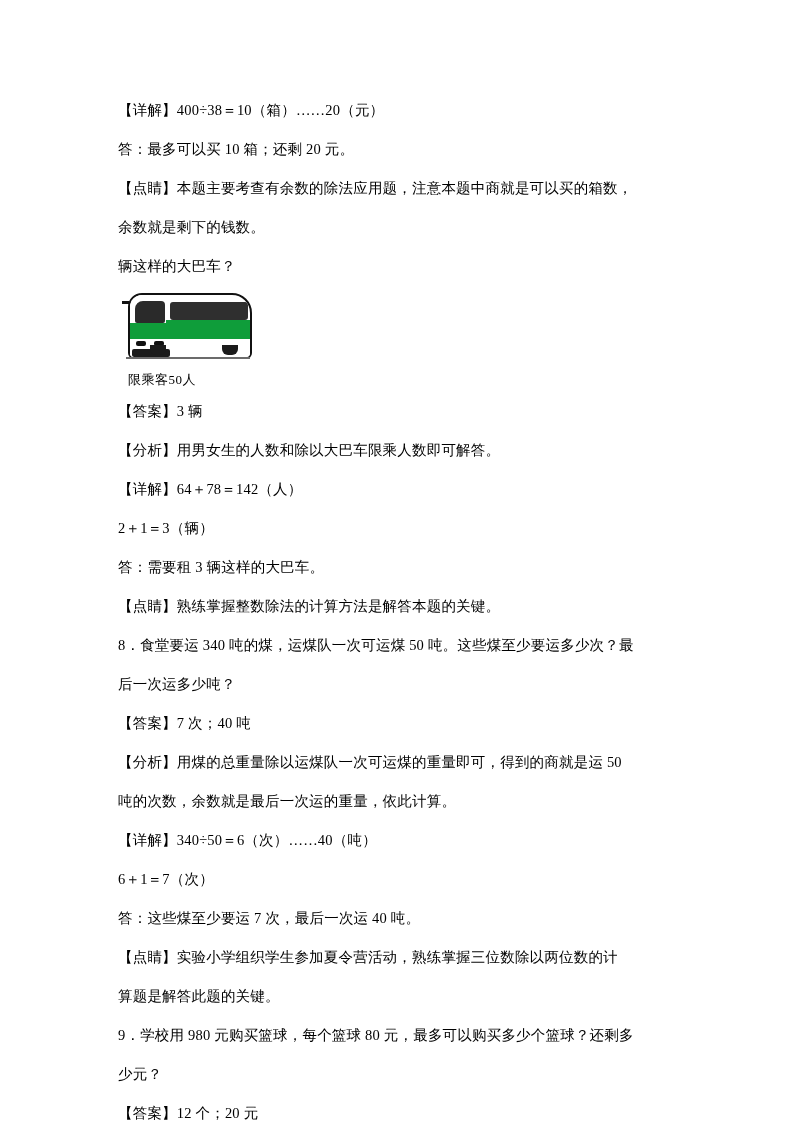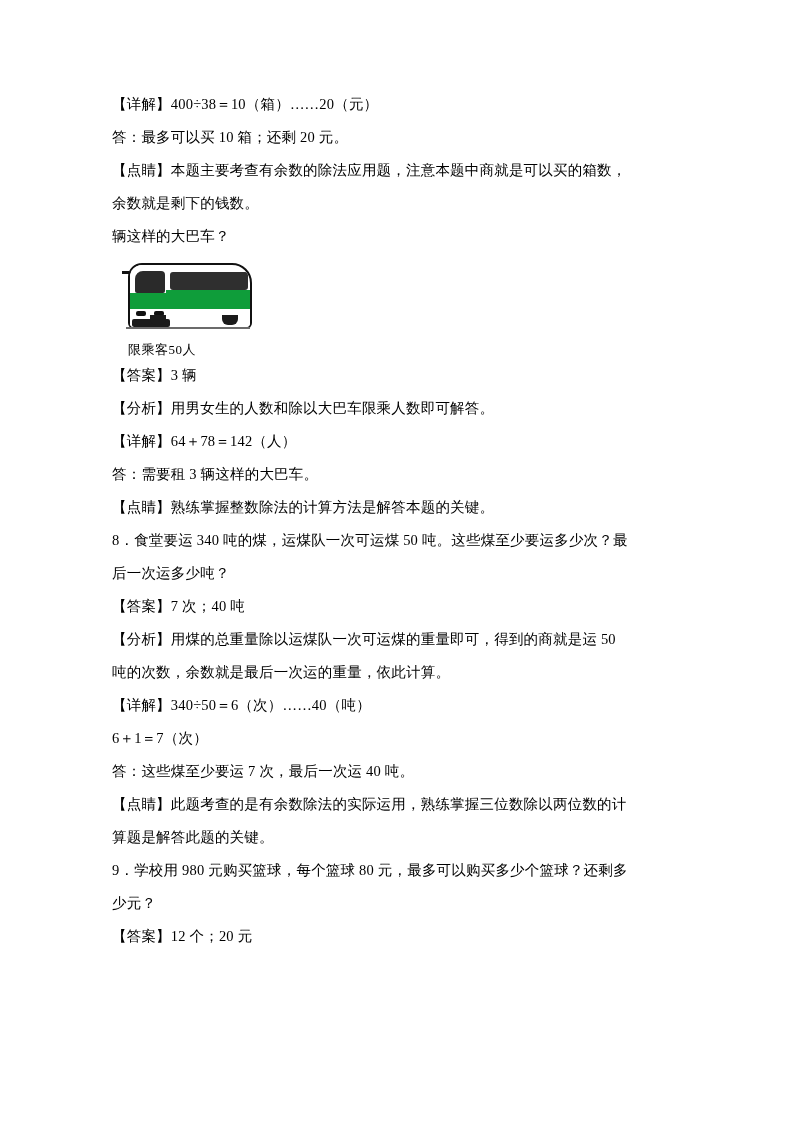--- a/index.html
+++ b/index.html
@@ -30,21 +30,21 @@
     top: 88px;
     width: 570px;
   }
   .line {
     font-size: 14.5px;
     line-height: 33px;
     white-space: pre-wrap;
     letter-spacing: 0.2px;
   }
   .para {
-    margin: 0;
+    margin: 6px;
     padding: 0;
     font-family: Liberation Serif, serif;
   }
   .bus-figure {
     margin: 6px 0 0 0;
     padding-left: 8px;
   }
   .bus-wrap {
     position: relative;
     width: 135px;
@@ -201,30 +201,31 @@
         </div>
         <div class="bus-mirror"></div>
         <div class="bus-shadow"></div>
       </div>
       <div class="bus-caption">限乘客50人</div>
     </div>
 
     <div class="para line">【答案】3 辆</div>
     <div class="para line">【分析】用男女生的人数和除以大巴车限乘人数即可解答。</div>
     <div class="para line">【详解】64＋78＝142（人）</div>
+    <div class="para line">2＋1＝3（辆）</div>
     <div class="para line">答：需要租 3 辆这样的大巴车。</div>
     <div class="para line">【点睛】熟练掌握整数除法的计算方法是解答本题的关键。</div>
     <div class="para line">8．食堂要运 340 吨的煤，运煤队一次可运煤 50 吨。这些煤至少要运多少次？最</div>
     <div class="para line">后一次运多少吨？</div>
     <div class="para line">【答案】7 次；40 吨</div>
     <div class="para line">【分析】用煤的总重量除以运煤队一次可运煤的重量即可，得到的商就是运 50</div>
     <div class="para line">吨的次数，余数就是最后一次运的重量，依此计算。</div>
     <div class="para line">【详解】340÷50＝6（次）……40（吨）</div>
     <div class="para line">6＋1＝7（次）</div>
     <div class="para line">答：这些煤至少要运 7 次，最后一次运 40 吨。</div>
-    <div class="para line">【点睛】此题考查的是有余数除法的实际运用，熟练掌握三位数除以两位数的计</div>
+    <div class="para line">【点睛】实验小学组织学生参加夏令营活动，熟练掌握三位数除以两位数的计</div>
     <div class="para line">算题是解答此题的关键。</div>
     <div class="para line">9．学校用 980 元购买篮球，每个篮球 80 元，最多可以购买多少个篮球？还剩多</div>
     <div class="para line">少元？</div>
     <div class="para line">【答案】12 个；20 元</div>
 
   </div>
 </div>
 
 </body></html>

